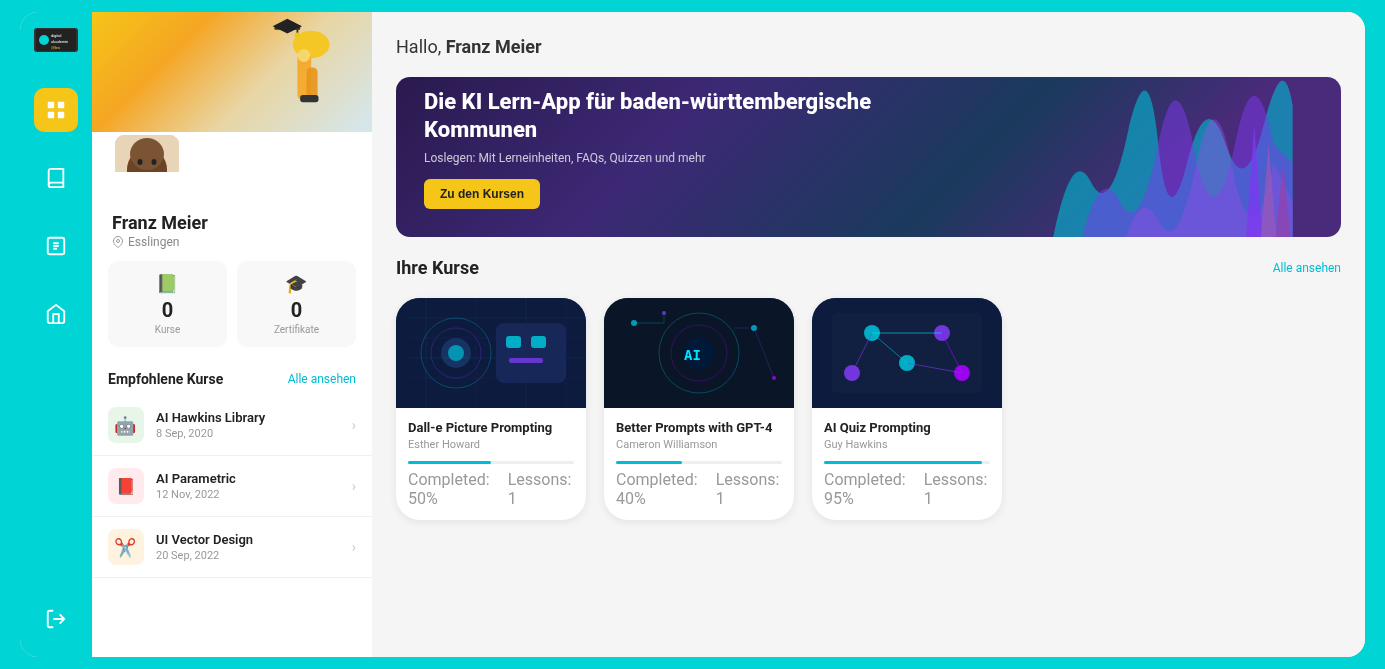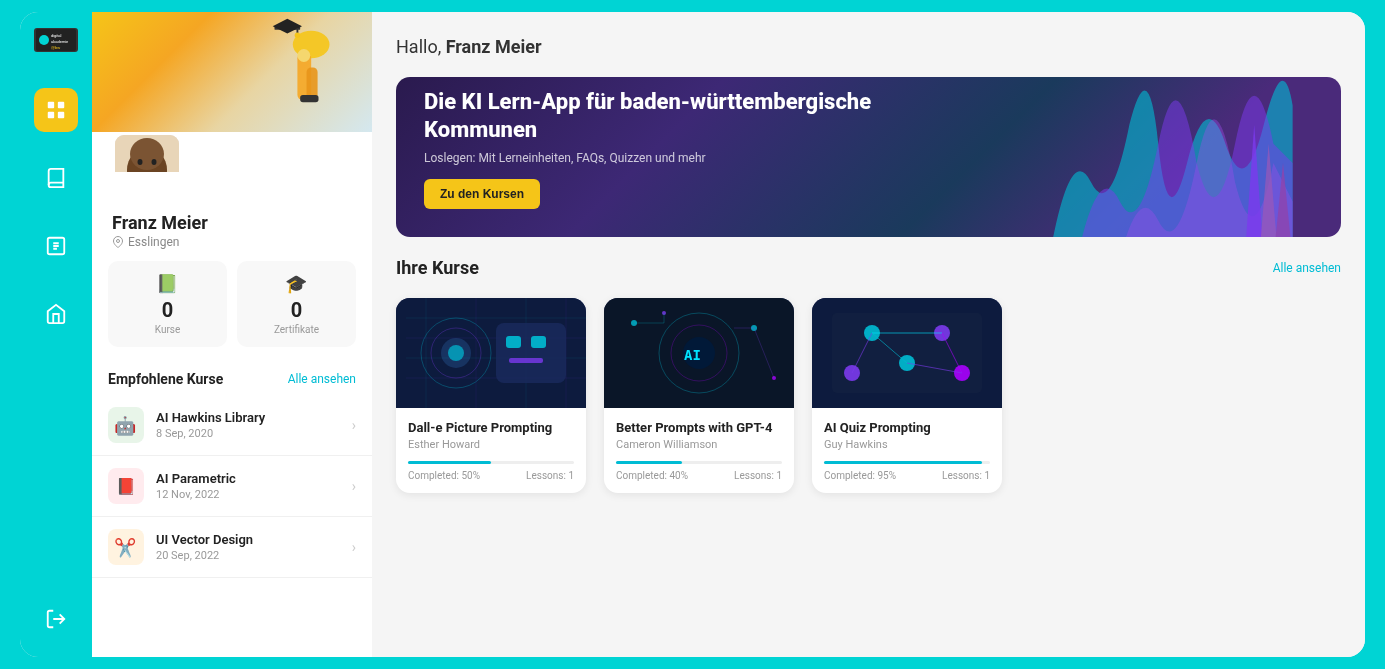--- a/index.html
+++ b/index.html
@@ -352,21 +352,21 @@
     }
 
     .courses-grid {
       display: flex;
       gap: 18px;
     }
 
     .course-card {
       width: 190px;
       background: white;
-      border-radius: 14px;
+      border-radius: 24px;
       overflow: hidden;
       box-shadow: 0 2px 8px rgba(0,0,0,0.08);
       flex-shrink: 0;
     }
 
     .card-thumbnail {
       width: 100%;
       height: 110px;
       background: linear-gradient(135deg, #1a1a4e, #2a4a7a, #3a1a6a);
       position: relative;
@@ -400,21 +400,21 @@
 
     .card-progress-bar {
       height: 100%;
       background: #00bcd4;
       border-radius: 2px;
     }
 
     .card-footer {
       display: flex;
       justify-content: space-between;
-      font-size: 10px;
+      font-size: 16px;
       color: #999;
     }
   </style>
 </head>
 <body>
 
 <div class="app-container">
 
   <div class="sidebar">
     <div class="sidebar-logo">

